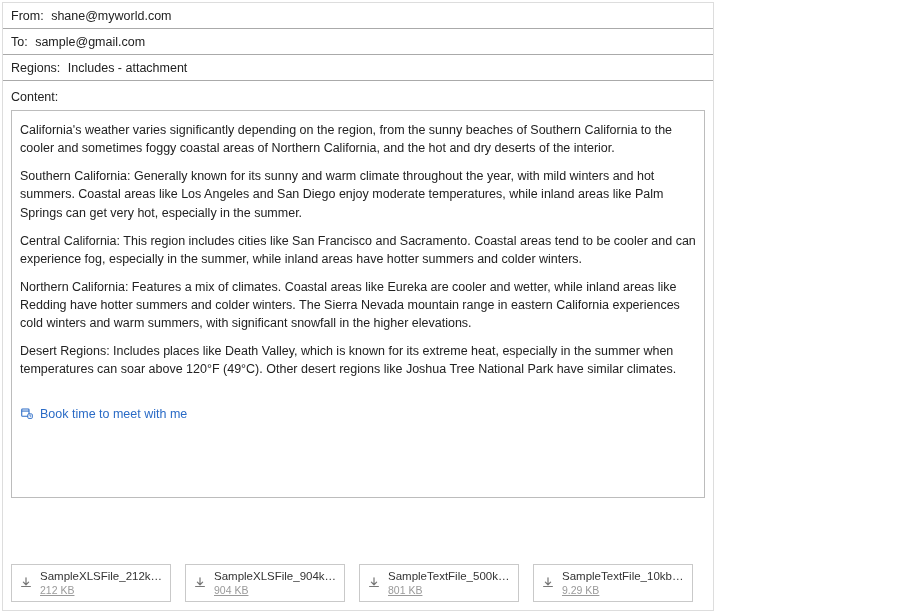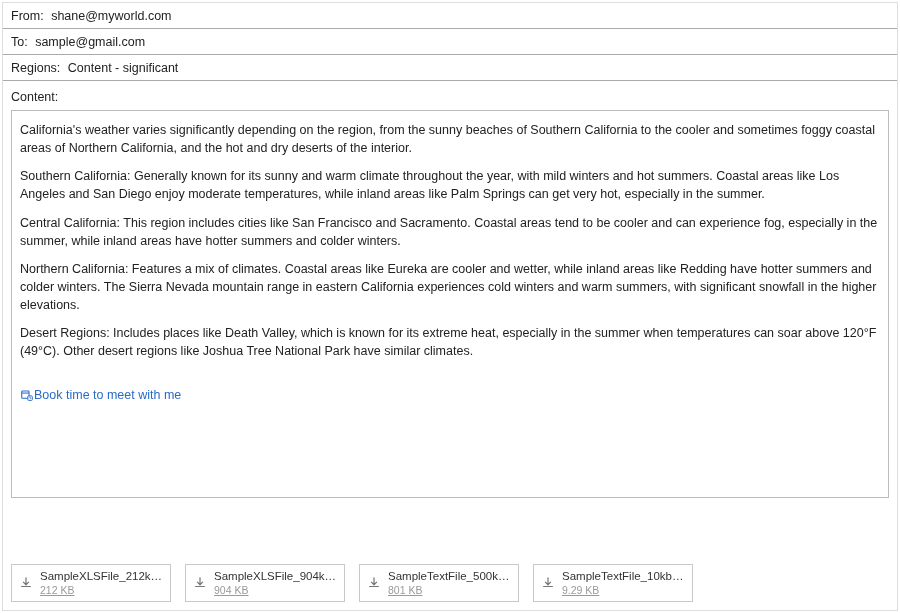--- a/index.html
+++ b/index.html
@@ -8,21 +8,21 @@
     font-size: 13px;
     color: #222;
     background: #fff;
     width: 900px;
     height: 613px;
     overflow: hidden;
   }
   .frame {
     border: 1px solid #ddd;
     margin: 2px;
-    width: 896px;
+    width: 712px;
     height: 609px;
     position: relative;
   }
   .field-row {
     border-bottom: 1px solid #aaa;
     padding: 6px 8px 5px 8px;
     font-size: 12.5px;
     color: #222;
   }
   .field-row .label { color: #222; }
@@ -39,20 +39,21 @@
     font-size: 12.5px;
     line-height: 1.45;
     color: #222;
     overflow: hidden;
   }
   .content-box p { margin-bottom: 10px; }
   .calendar-row {
     display: flex;
     align-items: center;
     margin-top: 26px;
+    gap: 6px;
   }
   .cal-icon {
     width: 14px; height: 13px;
     display: inline-block;
   }
   .cal-link {
     color: #2a6bc6;
     font-size: 12.5px;
     cursor: pointer;
   }
@@ -106,21 +107,21 @@
   </div>
 
   <div class="field-row">
     <span class="label">To:</span>
     <span class="value">sample@gmail.com</span>
   </div>
 
 
   <div class="field-row">
     <span class="label">Regions:</span>
-    <span class="value">Content - significant</span>
+    <span class="value">Includes - attachment</span>
   </div>
 
   <div class="content-label">Content:</div>
 
   <div class="content-box">
     <p>California's weather varies significantly depending on the region, from the sunny beaches of Southern California to the cooler and sometimes foggy coastal areas of Northern California, and the hot and dry deserts of the interior.</p>
     <p>Southern California: Generally known for its sunny and warm climate throughout the year, with mild winters and hot summers. Coastal areas like Los Angeles and San Diego enjoy moderate temperatures, while inland areas like Palm Springs can get very hot, especially in the summer.</p>
     <p>Central California: This region includes cities like San Francisco and Sacramento. Coastal areas tend to be cooler and can experience fog, especially in the summer, while inland areas have hotter summers and colder winters.</p>
     <p>Northern California: Features a mix of climates. Coastal areas like Eureka are cooler and wetter, while inland areas like Redding have hotter summers and colder winters. The Sierra Nevada mountain range in eastern California experiences cold winters and warm summers, with significant snowfall in the higher elevations.</p>
     <p>Desert Regions: Includes places like Death Valley, which is known for its extreme heat, especially in the summer when temperatures can soar above 120°F (49°C). Other desert regions like Joshua Tree National Park have similar climates.</p>

